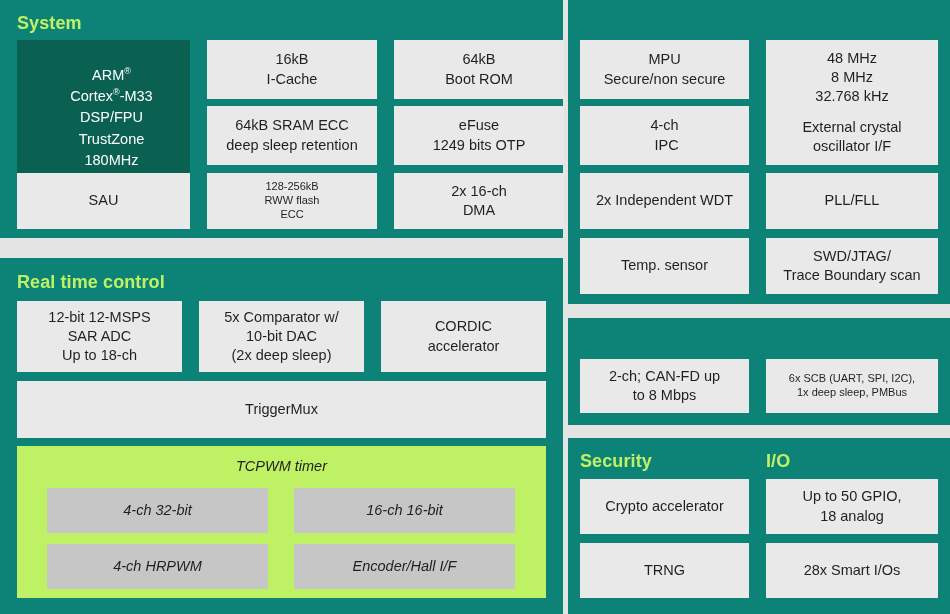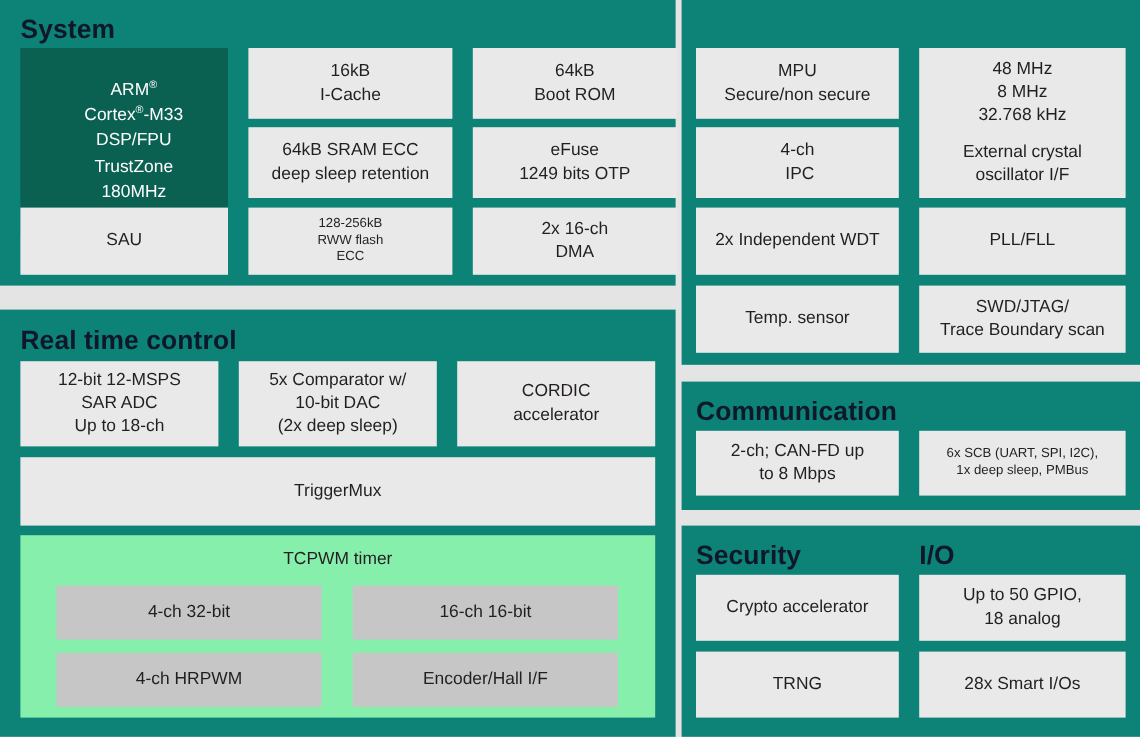--- a/index.html
+++ b/index.html
@@ -20,22 +20,22 @@
     background: #e4e4e4;
   }
 
   
   .panel {
     position: absolute;
     background: #0d8276;
     box-sizing: border-box;
   }
   .panel-title {
-    color: #0f172a;
-    font-size: 22px;
+    color: #bef264;
+    font-size: 18px;
     font-weight: bold;
     line-height: 1;
     letter-spacing: 0.1px;
     white-space: nowrap;
   }
 
   
   .blk {
     position: absolute;
     background: #e9e9e9;
@@ -51,23 +51,24 @@
   }
   .blk.sm { font-size: 11px; line-height: 1.25; }
   .blk.cpu {
     background: #0a6152;
     color: #ffffff;
     font-size: 14.5px;
     line-height: 1.45;
   }
   .blk.inner { background: #c6c6c6; }
   .blk.holder {
-    background: #86efac;
+    background: #bef264;
     display: block;
     padding: 12px;
+    font-style: italic;
   }
   .holder-title {
     position: absolute;
     top: 11px;
     left: 0;
     width: 100%;
     text-align: center;
     font-size: 14.5px;
     color: #231f20;
   }
@@ -217,21 +218,20 @@
       <div class="blk inner" style="left:30px; top:98px; width:221px; height:45px;">
         <div><span>4-ch HRPWM</span></div>
       </div>
       <div class="blk inner" style="left:277px; top:98px; width:221px; height:45px;">
         <div><span>Encoder/Hall I/F</span></div>
       </div>
     </div>
   </div>
 
   <div class="panel" style="left:568px; top:318px; width:382px; height:107px;">
-    <div class="panel-title" style="position:absolute; left:12px; top:14px;">Communication</div>
     <div class="blk" style="left:12px; top:41px; width:169px; height:54px;">
       <div>
         <div class="nowrap"><span>2-ch; CAN-FD up</span></div>
         <div><span>to 8 Mbps</span></div>
       </div>
     </div>
     <div class="blk sm" style="left:198px; top:41px; width:172px; height:54px;">
       <div>
         <div class="nowrap"><span>6x SCB (UART, SPI, I2C),</span></div>
         <div class="nowrap"><span>1x deep sleep, PMBus</span></div>

